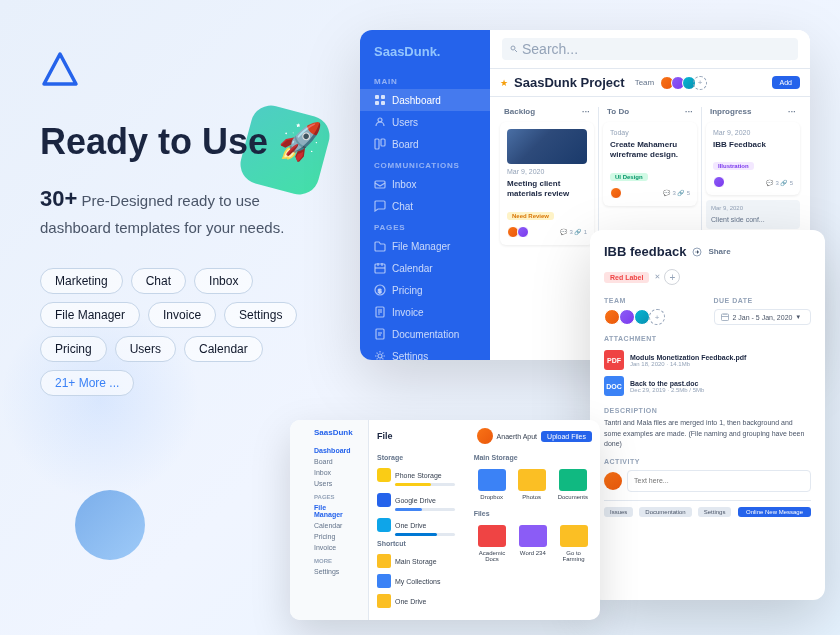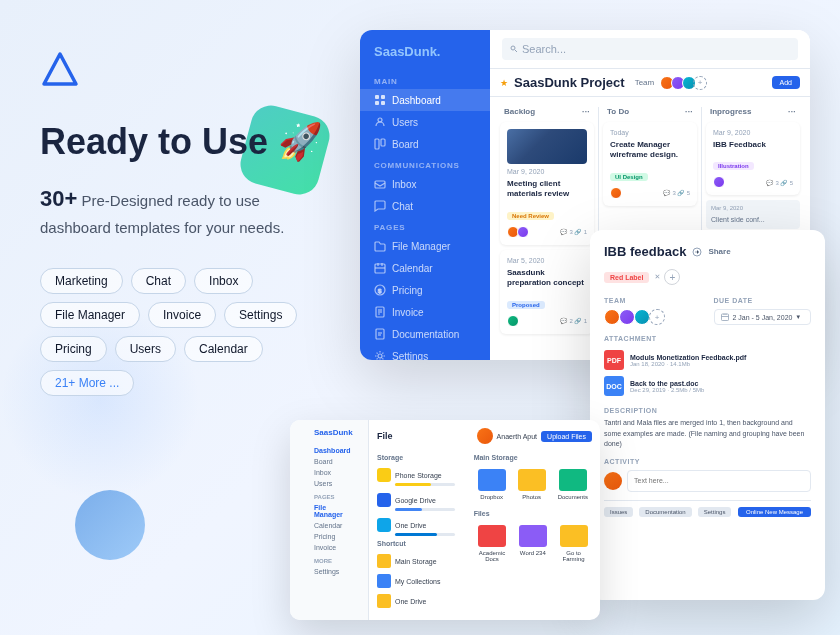--- a/index.html
+++ b/index.html
@@ -173,21 +173,21 @@
       border-bottom: 1px solid #e2e8f0;
     }
     .db-search {
       flex: 1;
       height: 22px;
       background: #f1f5f9;
       border-radius: 4px;
       display: flex;
       align-items: center;
       padding: 0 8px;
-      font-size: 11px;
+      font-size: 14px;
       color: #94a3b8;
     }
 
     .db-board {
       display: flex;
       gap: 0;
       padding: 10px;
       height: calc(100% - 35px);
       overflow: hidden;
     }
@@ -721,43 +721,32 @@
           <div class="kanban-card-title">Meeting client materials review</div>
           <span class="tag-badge tag-need-review">Need Review</span>
           <div style="display:flex;justify-content:space-between;align-items:center;margin-top:4px;">
             <div style="display:flex;">
               <div style="width:12px;height:12px;border-radius:50%;background:linear-gradient(135deg,#f97316,#ea580c);border:1px solid white;"></div>
               <div style="width:12px;height:12px;border-radius:50%;background:linear-gradient(135deg,#8b5cf6,#7c3aed);border:1px solid white;margin-left:-2px;"></div>
             </div>
             <div style="font-size:6px;color:#94a3b8;">💬 3 🔗 1</div>
           </div>
         </div>
-        <div class="kanban-card">
-          <div class="kanban-card-date">Mar 5, 2020</div>
-          <div class="kanban-card-title">Saasdunk preparation concept</div>
-          <span class="tag-badge tag-proposed">Proposed</span>
-          <div style="display:flex;justify-content:space-between;align-items:center;margin-top:4px;">
-            <div style="display:flex;">
-              <div style="width:12px;height:12px;border-radius:50%;background:linear-gradient(135deg,#10b981,#059669);border:1px solid white;"></div>
-            </div>
-            <div style="font-size:6px;color:#94a3b8;">💬 2 🔗 1</div>
-          </div>
-        </div>
       </div>
 
       <div class="kanban-sep"></div>
 
       <div class="kanban-col">
         <div class="kanban-col-header">
           <span>To Do</span>
           <span>···</span>
         </div>
         <div class="kanban-card">
           <div class="kanban-card-date">Today</div>
-          <div class="kanban-card-title">Create Manager wireframe design.</div>
+          <div class="kanban-card-title">Create Mahameru wireframe design.</div>
           <span class="tag-badge tag-ui-design">UI Design</span>
           <div style="display:flex;justify-content:space-between;align-items:center;margin-top:4px;">
             <div style="display:flex;">
               <div style="width:12px;height:12px;border-radius:50%;background:linear-gradient(135deg,#f97316,#ea580c);border:1px solid white;"></div>
             </div>
             <div style="font-size:6px;color:#94a3b8;">💬 3 🔗 5</div>
           </div>
         </div>
       </div>
 

